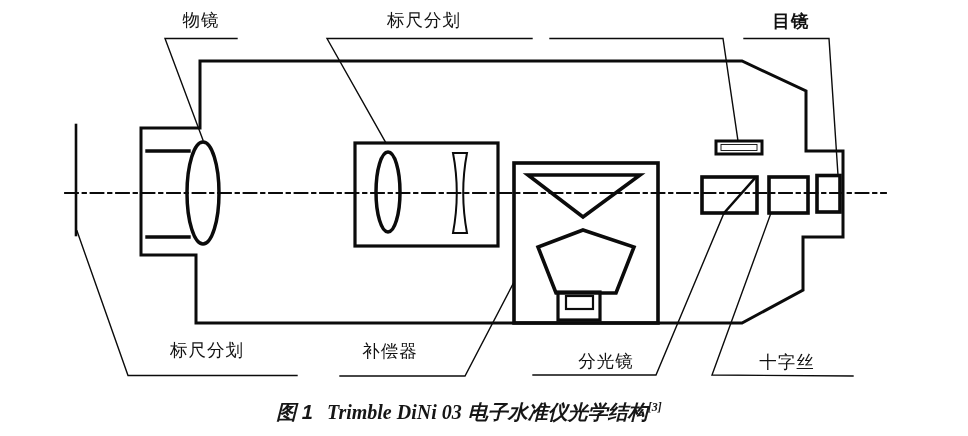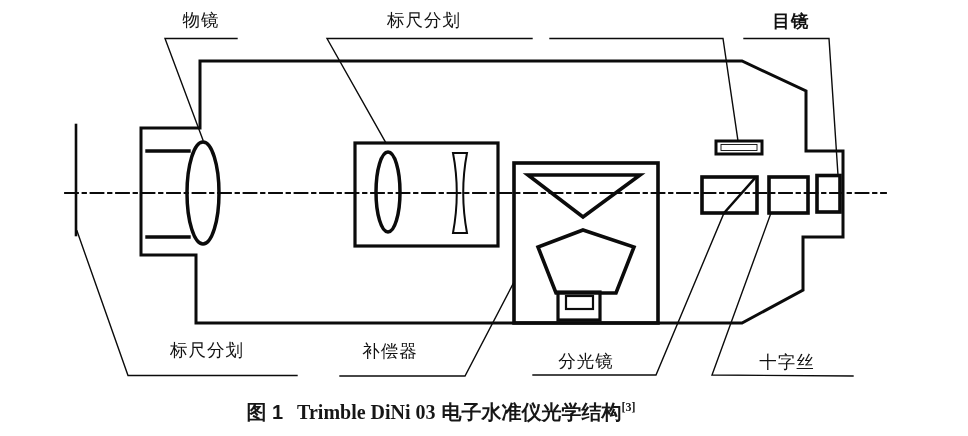--- a/index.html
+++ b/index.html
@@ -7,22 +7,22 @@
     position:relative;width:940px;height:436px;background:#ffffff;overflow:hidden;
     font-family:"Liberation Serif","DejaVu Serif",serif;
   }
   .stage svg{position:absolute;left:0;top:0;}
   .diagram-label{
     position:absolute;transform:translateX(-50%);
     font-size:17.5px;line-height:1.05;color:#111;white-space:nowrap;
     letter-spacing:1px;
   }
   .caption{
-    position:absolute;left:441px;top:399px;transform:translateX(-50%);
-    white-space:nowrap;font-size:20px;font-weight:bold;color:#161616;
+    position:absolute;left:469px;top:399px;transform:translateX(-50%);
+    white-space:nowrap;font-size:20px;font-weight:bold;color:#161616;font-style:italic;
   }
   .caption .fig-no{font-family:"Liberation Sans","DejaVu Sans",sans-serif;margin-right:14px;}
   .caption .title-en{font-family:"Liberation Serif","DejaVu Serif",serif;margin-right:6px;}
   .caption .title-zh{font-family:"Liberation Sans","DejaVu Sans",sans-serif;}
   .caption sup{font-size:12px;font-weight:bold;vertical-align:super;line-height:0;}
 </style>
 </head>
 <body>
 
 <div class="stage">
@@ -70,20 +70,20 @@
         <polyline points="853,376 712,375 771,213"></polyline>
       </g>
     </g>
   </svg>
 
   <div class="diagram-label" style="left:201px;top:11px;">物镜</div>
   <div class="diagram-label" style="left:424px;top:11px;">标尺分划</div>
   <div class="diagram-label" style="left:791px;top:12px;font-weight:bold;">目镜</div>
   <div class="diagram-label" style="left:207px;top:341px;">标尺分划</div>
   <div class="diagram-label" style="left:390px;top:342px;">补偿器</div>
-  <div class="diagram-label" style="left:586px;top:352px;">分光镜</div>
+  <div class="diagram-label" style="left:606px;top:352px;">分光镜</div>
   <div class="diagram-label" style="left:787px;top:353px;text-align:right;">十字丝</div>
 
   <div class="caption">
     <span class="fig-no">图 1</span><span class="title-en">Trimble DiNi 03</span><span class="title-zh">电子水准仪光学结构</span><sup>[3]</sup>
   </div>
 
 </div>
 
 </body></html>

